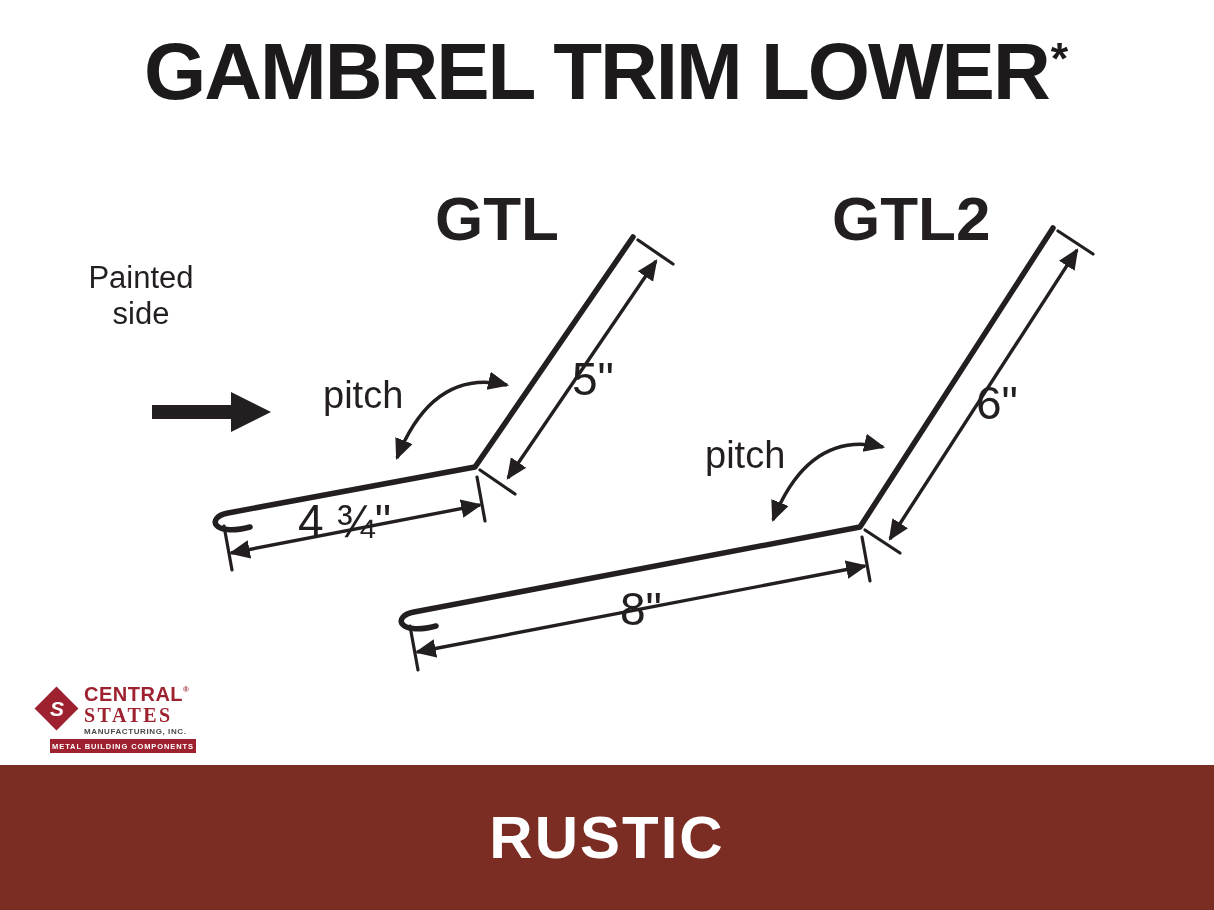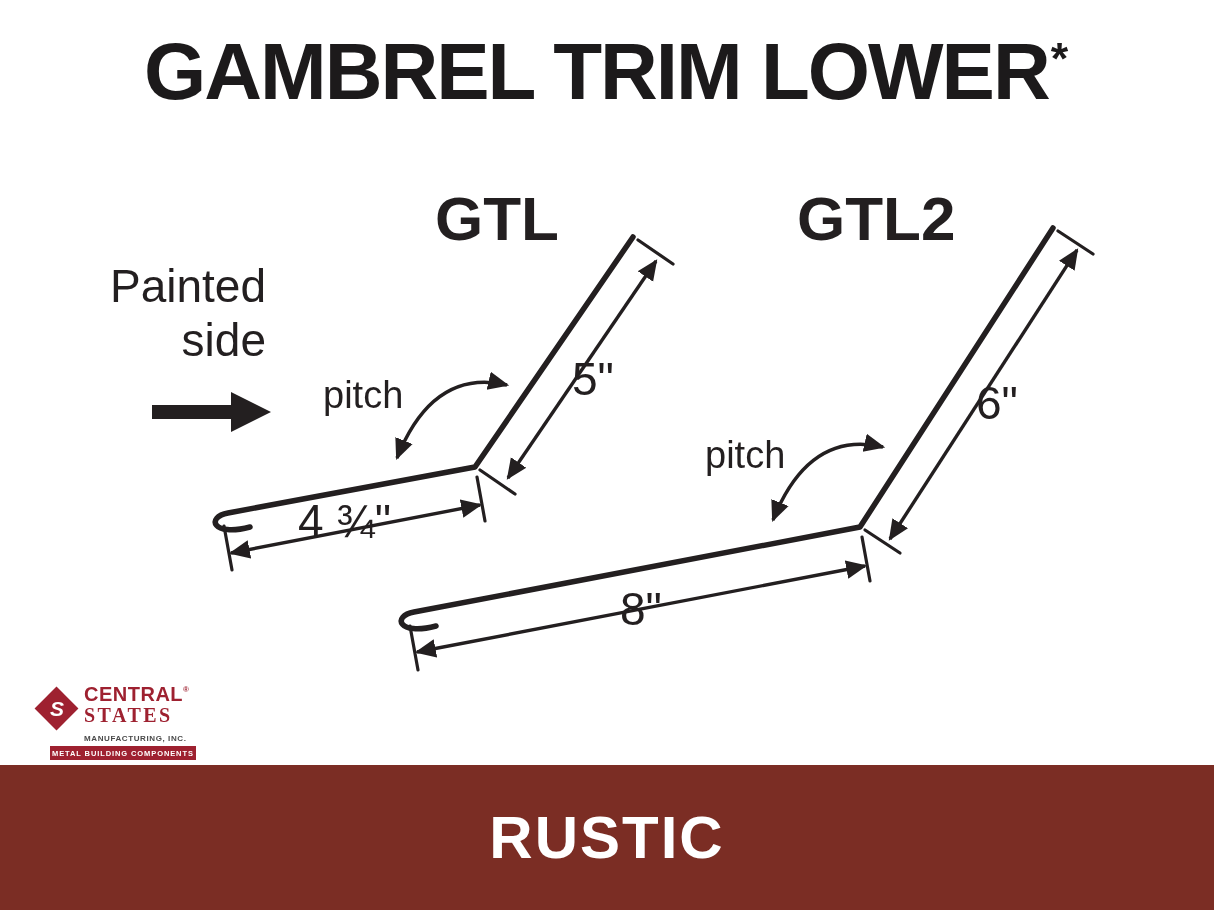--- a/index.html
+++ b/index.html
@@ -73,25 +73,25 @@
   }
   .pitch-label {
     position: absolute;
     font-size: 38px;
     white-space: nowrap;
     margin-top: 19px;
   }
 
   .painted {
     position: absolute;
-    left: 48px;
+    left: 32px;
     top: 260px;
     width: 218px;
-    text-align: right;
-    font-size: 46px;
+    text-align: center;
+    font-size: 31px;
     line-height: 1.17;
   }
 
   
   .logo {
     position: absolute;
     left: 33px;
     top: 684px;
     width: 170px;
   }
@@ -110,31 +110,32 @@
   }
   .logo-names { margin-left: 3px; line-height: 1; }
   .logo-central {
     color: #9e2130; font-weight: 700; font-size: 20px; letter-spacing: 0.5px;
   }
   .logo-central sup { font-size: 8px; vertical-align: 9px; }
   .logo-states {
     color: #9e2130; font-weight: 700; font-size: 20px; letter-spacing: 2.5px; margin-top: 1px; font-family: Liberation Serif, serif;
   }
   .logo-mfg {
-    color: #4a4a4a; font-weight: 700; font-size: 8px; letter-spacing: 0.6px; margin-top: 10px;
+    color: #4a4a4a; font-weight: 700; font-size: 8px; letter-spacing: 0.6px; margin-top: 3px;
   }
   .logo-bar {
     margin-left: 17px;
     margin-top: 3px;
     width: 146px;
     background: #9e2130;
     color: #ffffff;
     font-size: 7.5px;
     font-weight: 700;
     letter-spacing: 0.9px;
+    text-align: center;
     padding: 2.5px 2px;
   }
 
   .footer {
     position: absolute;
     left: 0; bottom: 0;
     width: 100%;
     height: 145px;
     background: #7b2d24;
     display: flex;
@@ -184,21 +185,21 @@
 
     <line class="dim" x1="1077" y1="250" x2="890" y2="539" marker-start="url(#arr)" marker-end="url(#arr)"></line>
     <line class="dim" x1="417" y1="652" x2="865" y2="566" marker-start="url(#arr)" marker-end="url(#arr)"></line>
 
     <path class="dim" d="M 773 520 Q 809 430 883 447" marker-start="url(#arr)" marker-end="url(#arr)"></path>
 
     <path class="solid" d="M152 405 L231 405 L231 392 L271 412 L231 432 L231 419 L152 419 Z"></path>
   </svg>
 
   <div class="diagram-label" style="left:391px; top:183px;">GTL</div>
-  <div class="diagram-label" style="left:753px; top:183px;">GTL2</div>
+  <div class="diagram-label" style="left:788px; top:183px;">GTL2</div>
 
   <div class="painted">
     <div>Painted</div>
     <div>side</div>
   </div>
 
   <div class="pitch-label" style="left:323px; top:355px;">pitch</div>
   <div class="dim-label" style="left:572px; top:352px;">5"</div>
   <div class="dim-label" style="left:298px; top:494px;">4 ¾"</div>
 

